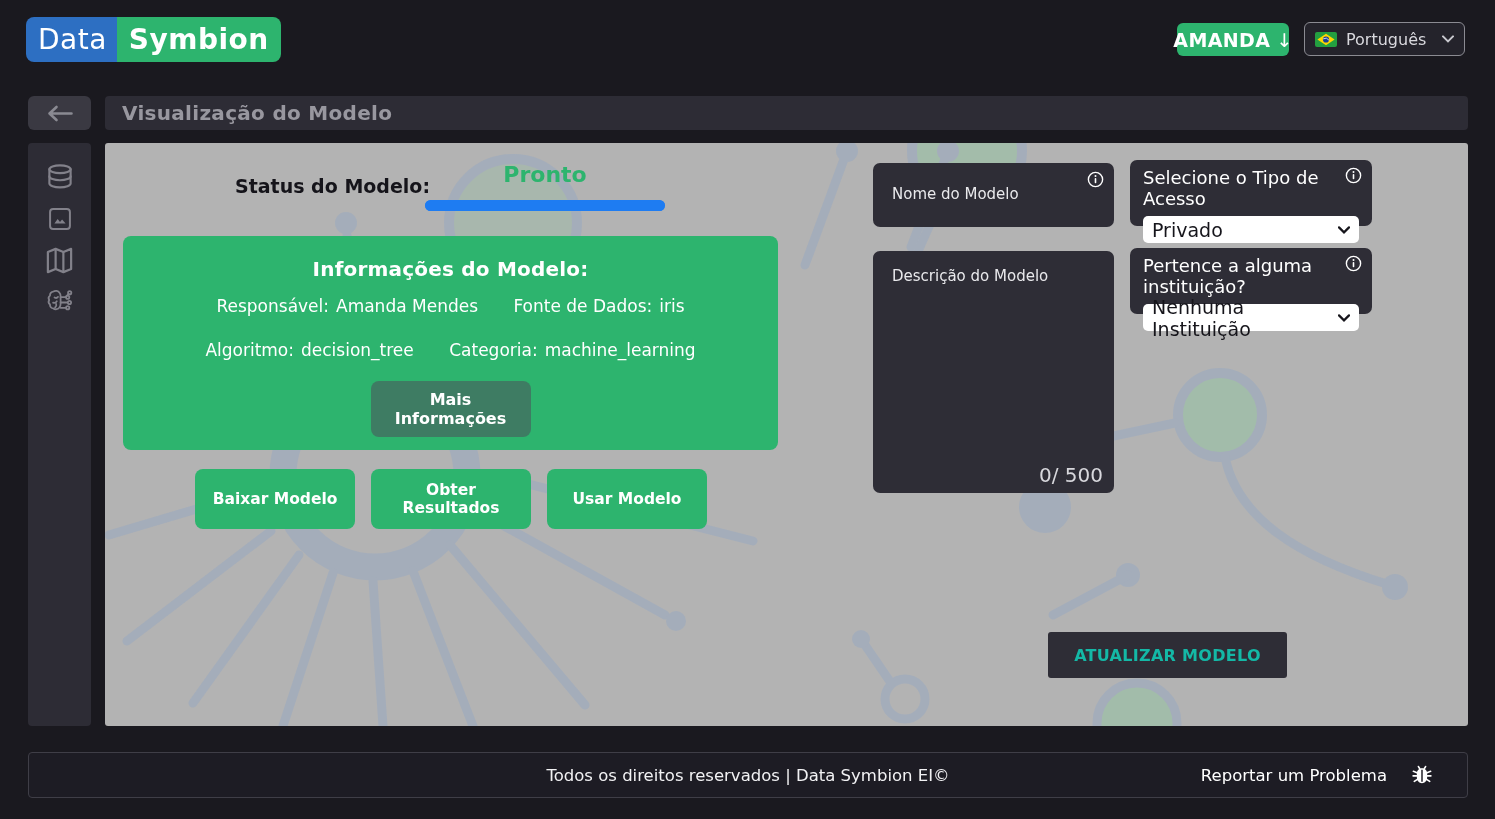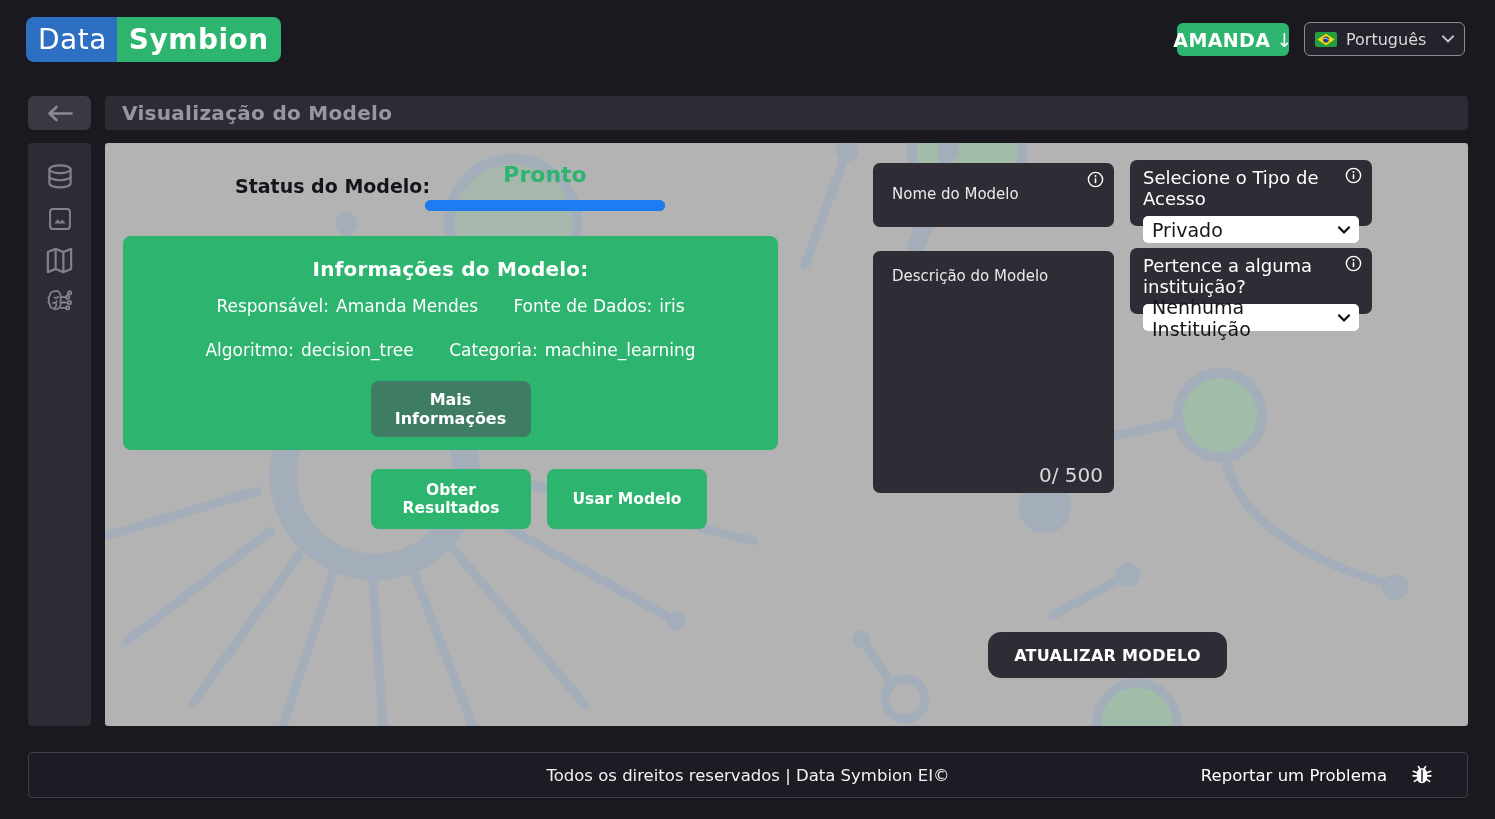--- a/index.html
+++ b/index.html
@@ -89,22 +89,22 @@
   .access-box{left:1025px;top:17px;}
   .inst-box{left:1025px;top:105px;}
   .select-box .box-label{font-size:18px;color:#fff;display:block;}
   .select-box .info-ic{position:absolute;right:10px;top:7px;}
   .fake-select{
     margin-top:7px;width:216px;height:27px;background:#fff;border-radius:5px;
     display:flex;align-items:center;justify-content:space-between;padding:0 9px;box-sizing:border-box;cursor:pointer;
   }
   .fake-select .sel-text{font-size:19px;color:#16151b;}
   .update-btn{
-    position:absolute;left:883px;top:489px;width:239px;height:46px;border:none;border-radius:13px;
-    background:#2e2d36;color:#ffffff;font-weight:800;font-size:16px;letter-spacing:.3px;cursor:pointer;font-family:inherit;
+    position:absolute;left:943px;top:489px;width:239px;height:46px;border:none;border-radius:3px;
+    background:#2e2d36;color:#14b8a6;font-weight:800;font-size:16px;letter-spacing:.3px;cursor:pointer;font-family:inherit;
   }
   
   .footer{
     position:absolute;left:28px;top:752px;width:1440px;height:46px;box-sizing:border-box;
     background:#1d1c24;border:1px solid #3f3e47;border-radius:4px;display:flex;align-items:center;
   }
   .copyright{position:absolute;left:0;right:0;text-align:center;font-size:16.5px;color:#f2f2f4;font-weight:500;}
   .report-link{
     position:absolute;right:34px;display:flex;align-items:center;gap:24px;cursor:pointer;
     font-size:16.5px;color:#fff;font-weight:500;
@@ -249,20 +249,21 @@
         <span class="lbl">Responsável:</span><span>Amanda Mendes</span><span class="gap"></span>
         <span class="lbl">Fonte de Dados:</span><span>iris</span>
       </div>
       <div class="info-row">
         <span class="lbl">Algoritmo:</span><span>decision_tree</span><span class="gap"></span>
         <span class="lbl">Categoria:</span><span>machine_learning</span>
       </div>
       <button class="more-btn">Mais Informações</button>
     </div>
 
+    <button class="action-btn act-1">Baixar Modelo</button>
     <button class="action-btn act-2">Obter Resultados</button>
     <button class="action-btn act-3">Usar Modelo</button>
 
     <div class="dark-box name-box">
       <span class="info-ic">
         <svg width="17" height="17" viewBox="0 0 16 16">
             <circle cx="8" cy="8" r="6.7" stroke="#fff" stroke-width="1.3" fill="none"></circle>
             <circle cx="8" cy="4.8" r=".95" fill="#fff"></circle>
             <rect x="7.25" y="6.7" width="1.5" height="4.9" rx=".7" fill="#fff"></rect>
           </svg>

